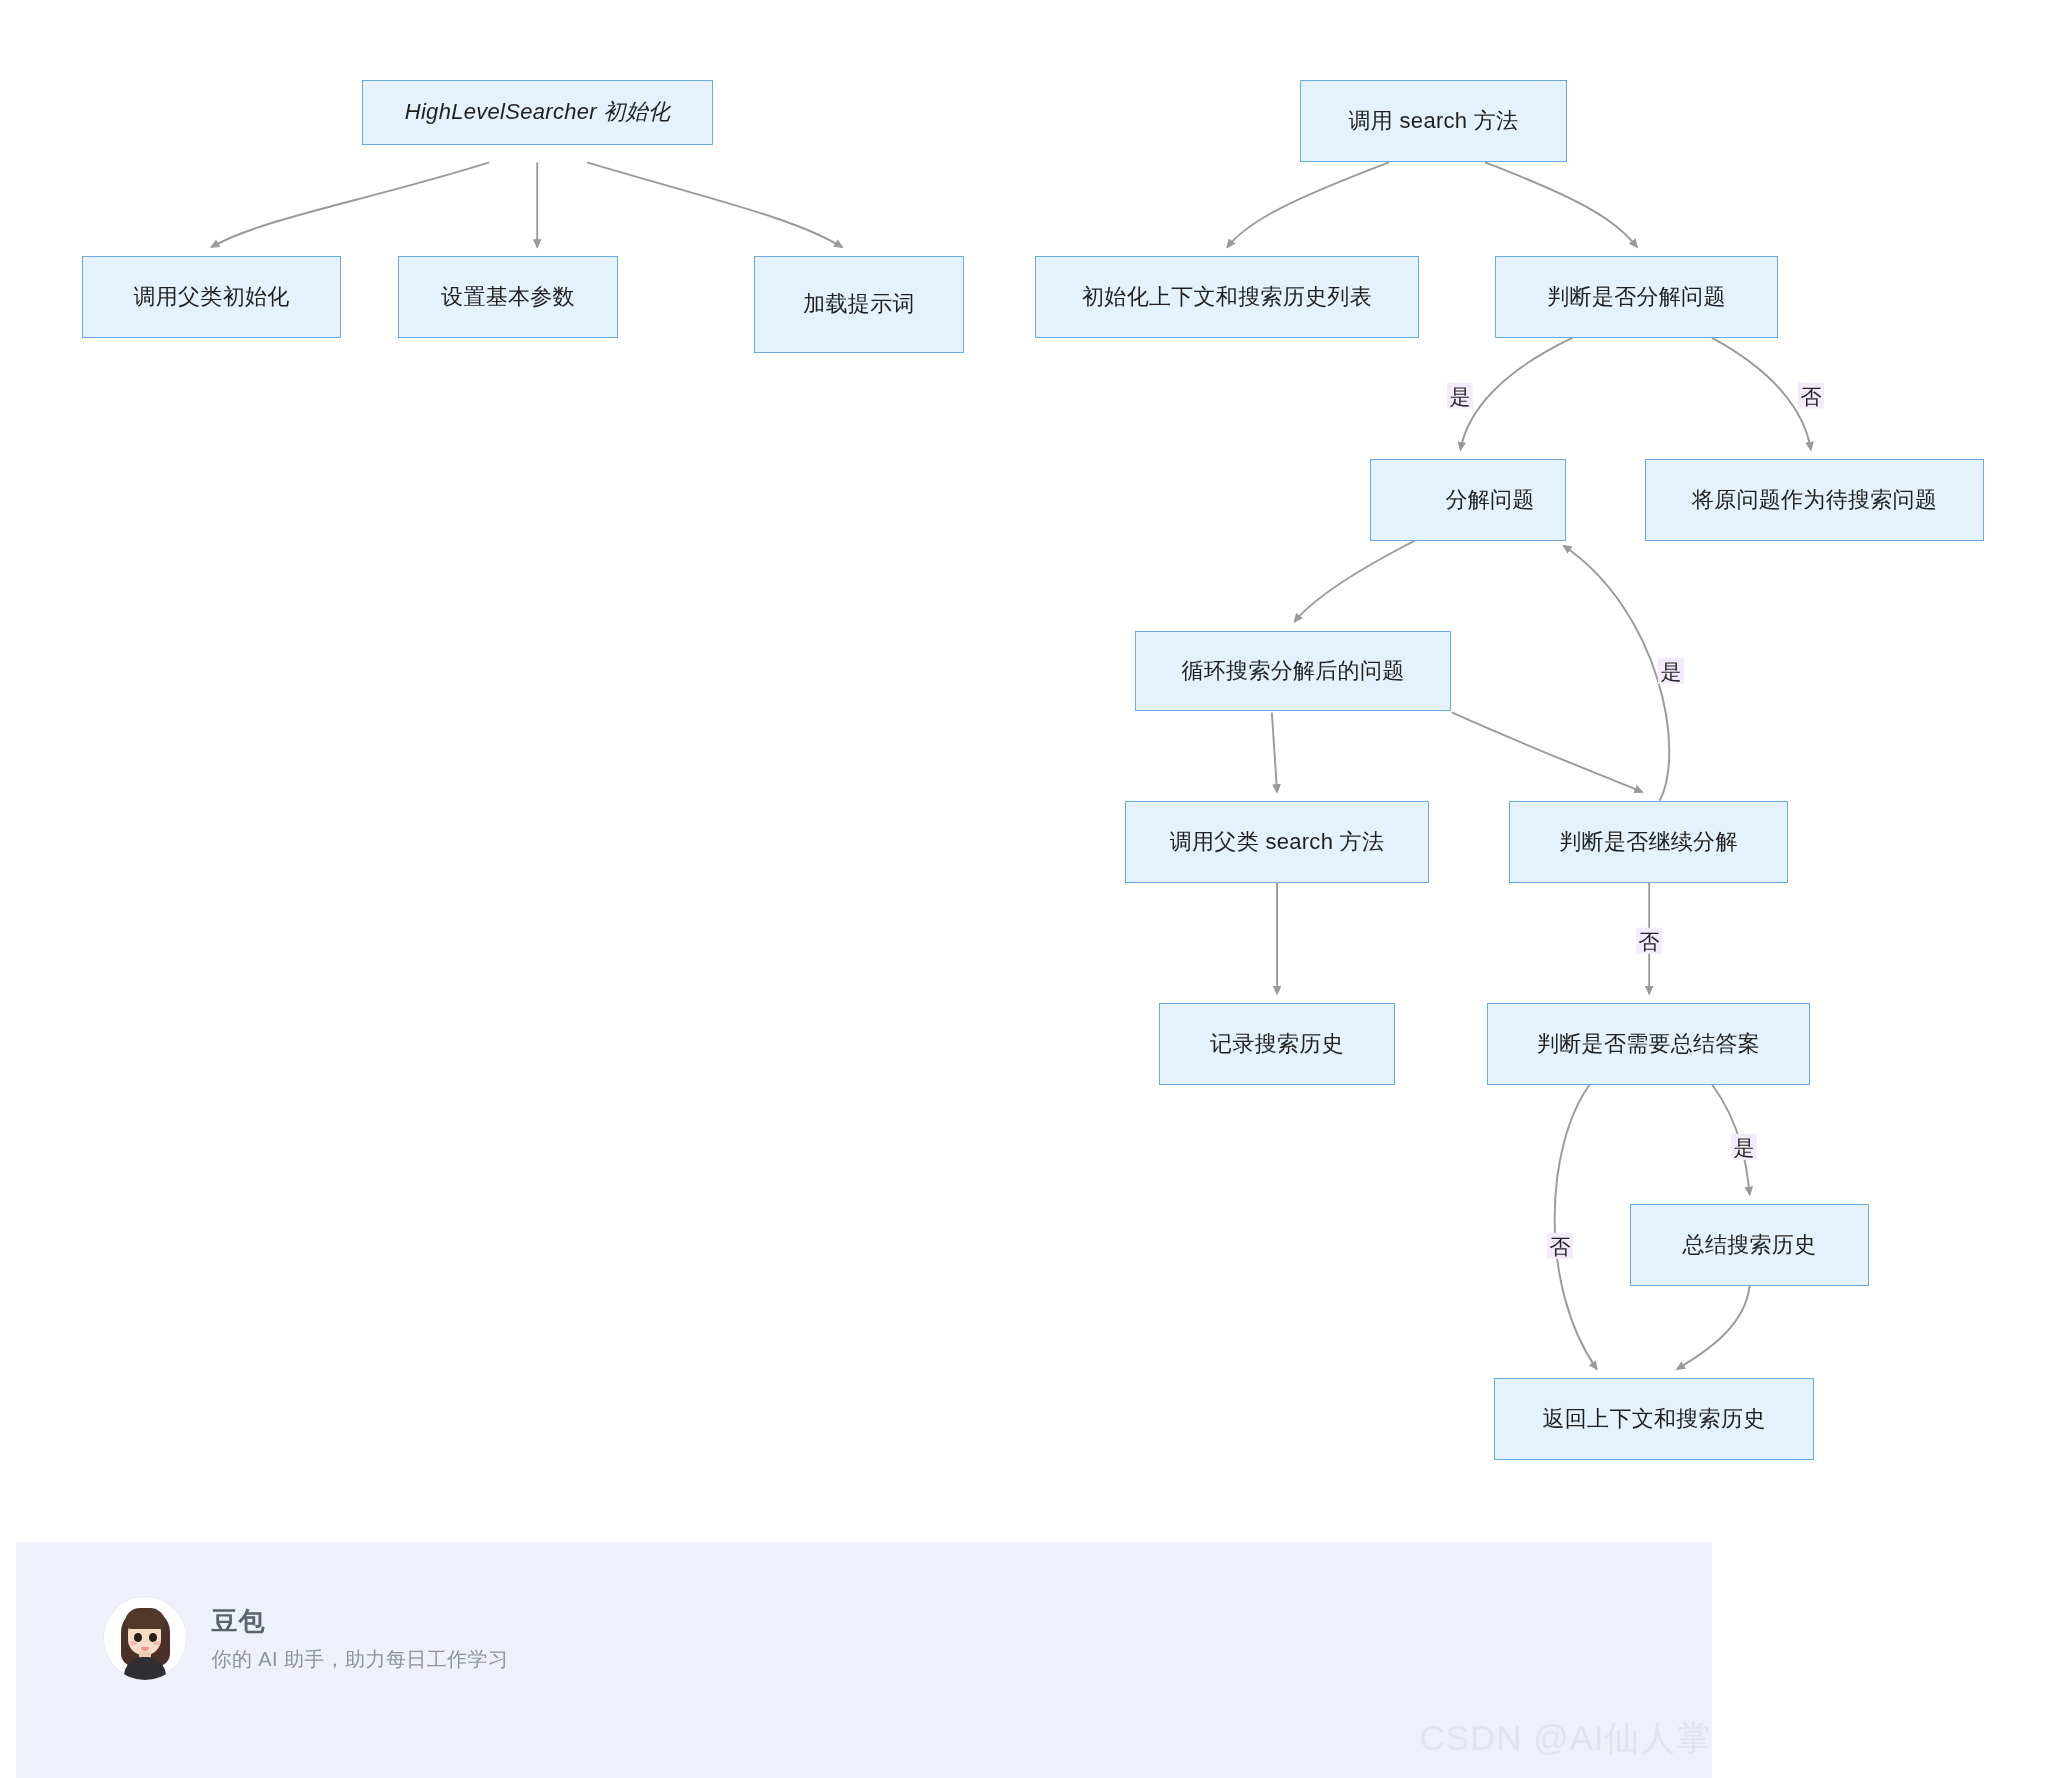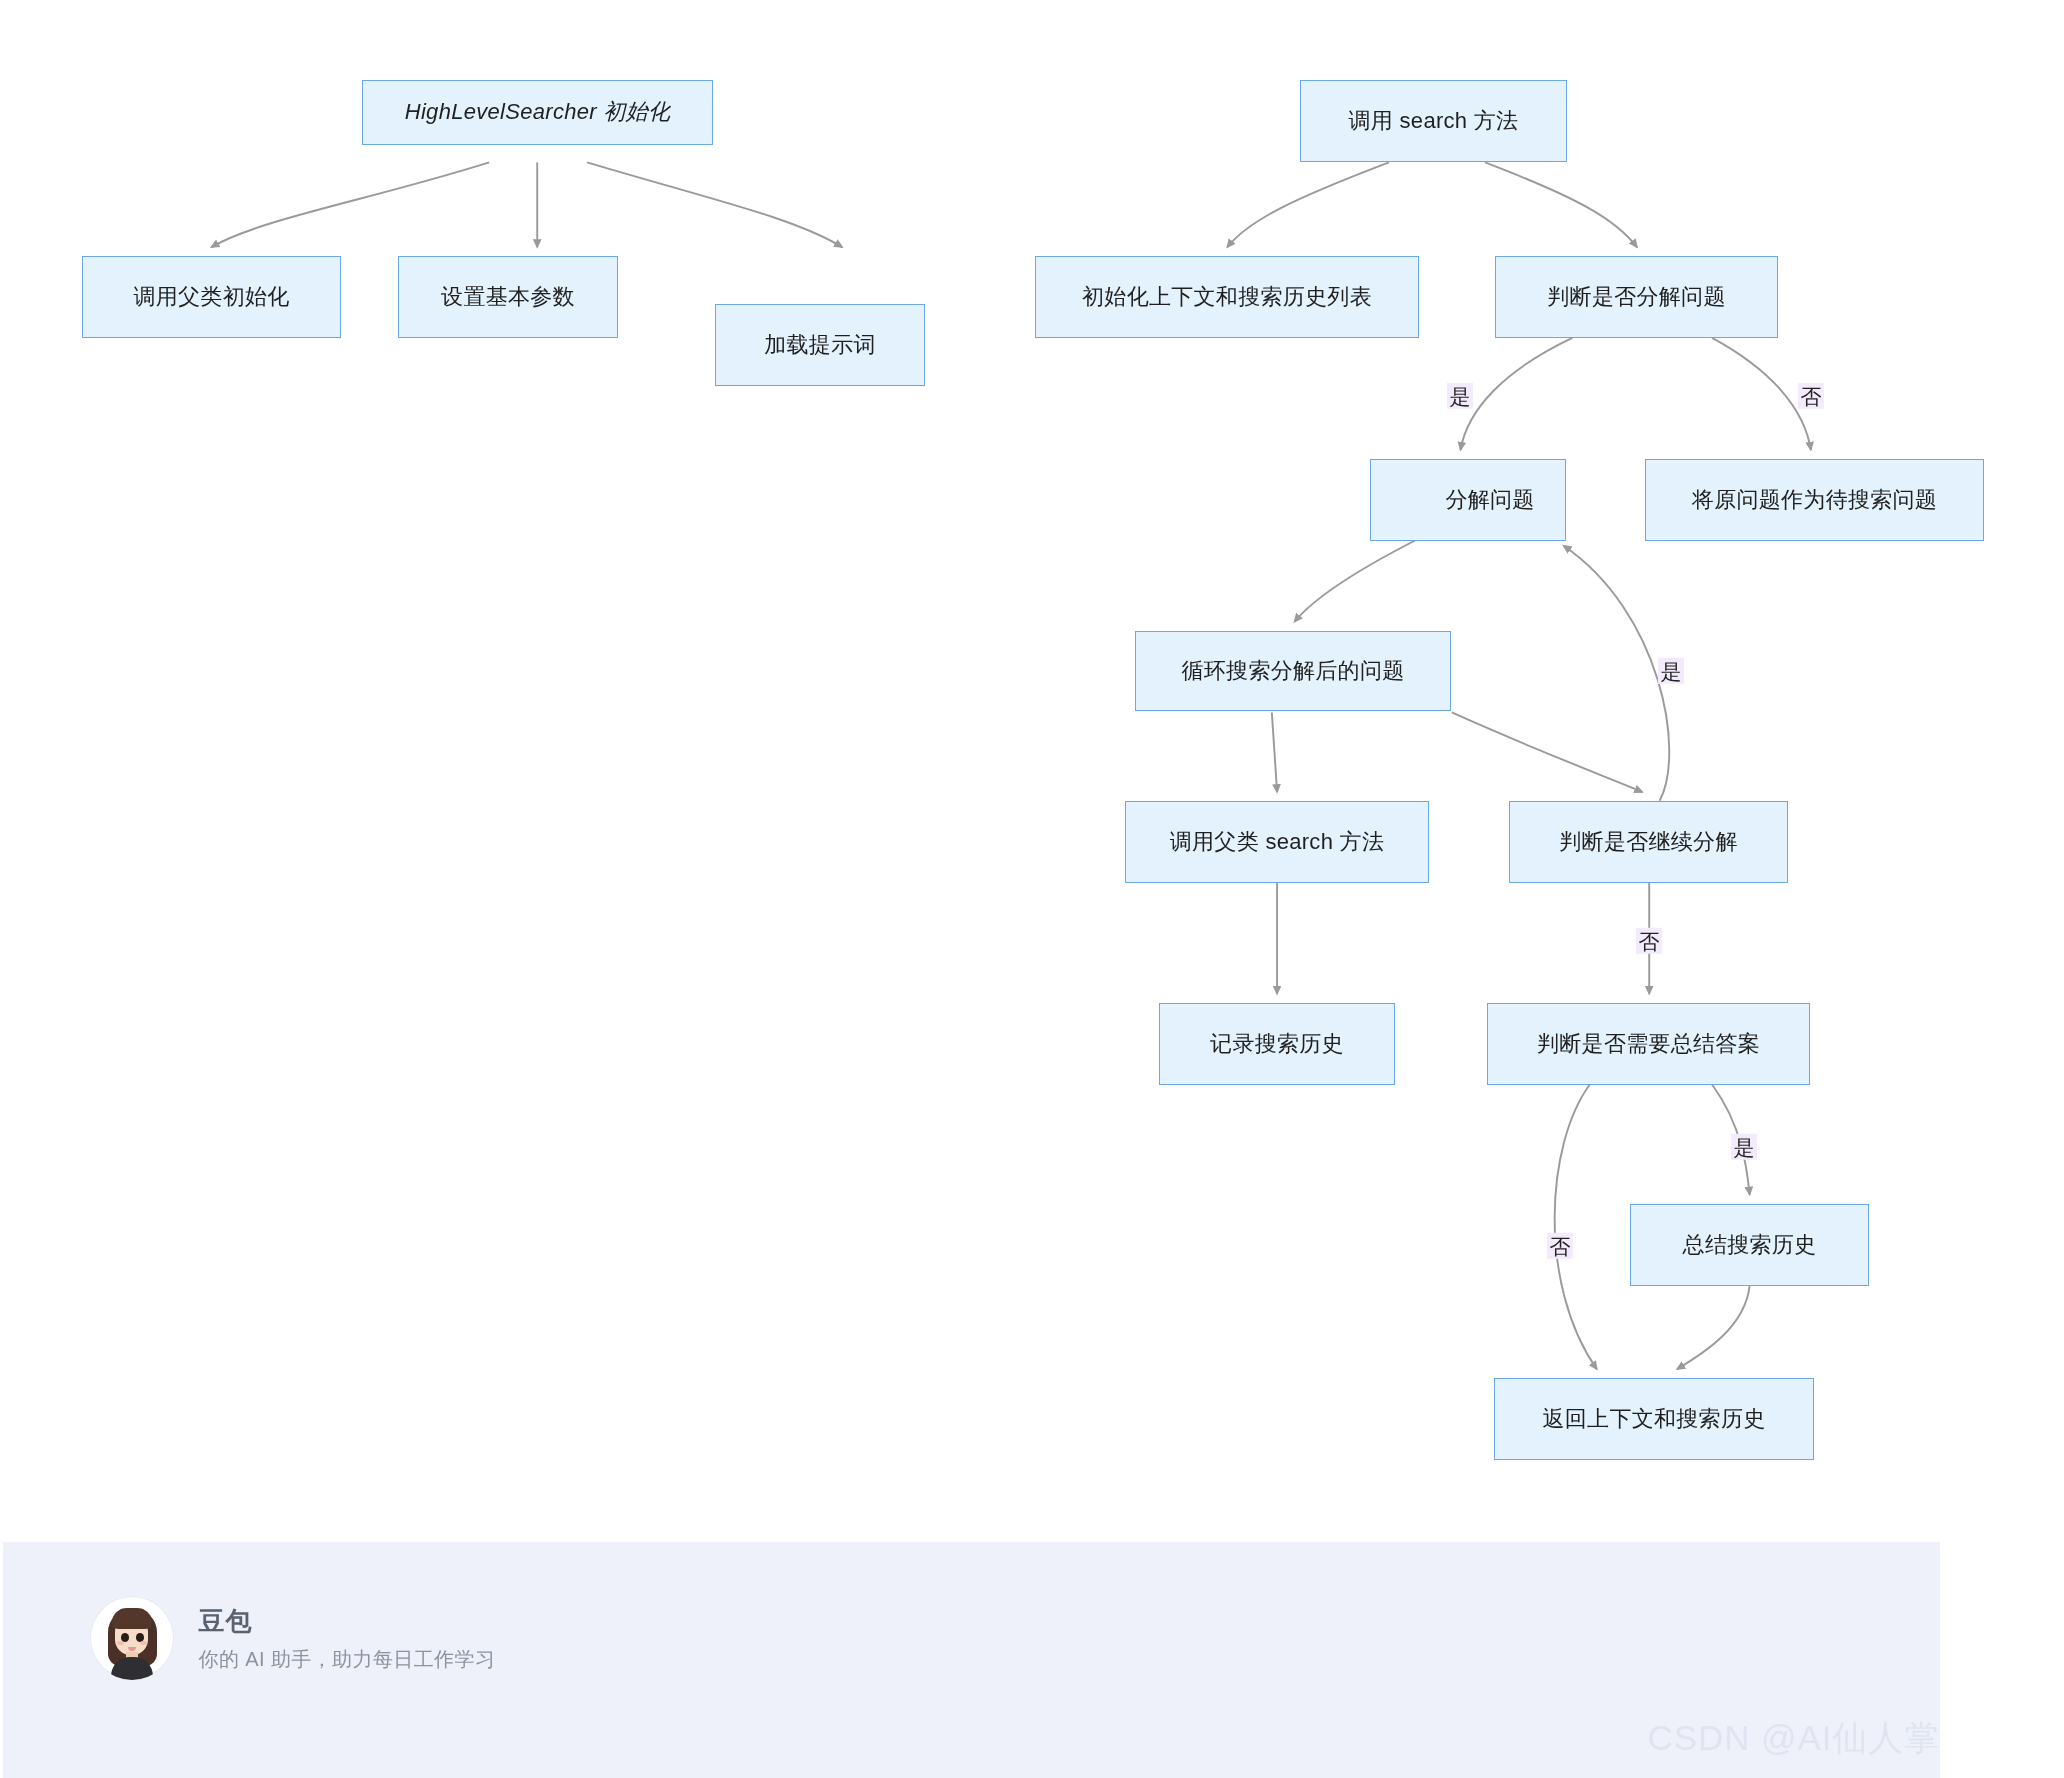--- a/index.html
+++ b/index.html
@@ -50,23 +50,23 @@
     font-size: 21px;
     line-height: 1.1;
     padding: 1.7px 2.6px;
     box-sizing: border-box;
     transform: translate(-50%, -50%);
     white-space: nowrap;
   }
   
   #footer {
     position: absolute;
-    left: 3px;
+    left: 16px;
     top: 1542px;
-    width: 1937px;
+    width: 1696px;
     height: 236px;
     background: #eef1fa;
   }
   #footer-inner {
     position: absolute;
     left: 87px;
     top: 54px;
     display: flex;
     align-items: center;
     gap: 24.5px;
@@ -207,21 +207,21 @@
 
   <div class="node" style="left:362px;top:80px;width:351px;height:65px;font-style:italic;">
     <span>HighLevelSearcher 初始化</span>
   </div>
   <div class="node" style="left:82px;top:256px;width:259px;height:82px;">
     <span>调用父类初始化</span>
   </div>
   <div class="node" style="left:398px;top:256px;width:220px;height:82px;align-items:center;">
     <span>设置基本参数</span>
   </div>
-  <div class="node" style="left:715px;top:256px;width:210px;height:82px;margin-top:48px;">
+  <div class="node" style="left:754px;top:256px;width:210px;height:97px;">
     <span>加载提示词</span>
   </div>
   <div class="node" style="left:1300px;top:80px;width:267px;height:82px;">
     <span>调用 search 方法</span>
   </div>
   <div class="node" style="left:1035px;top:256px;width:384px;height:82px;">
     <span>初始化上下文和搜索历史列表</span>
   </div>
   <div class="node" style="left:1495px;top:256px;width:283px;height:82px;">
     <span>判断是否分解问题</span>

